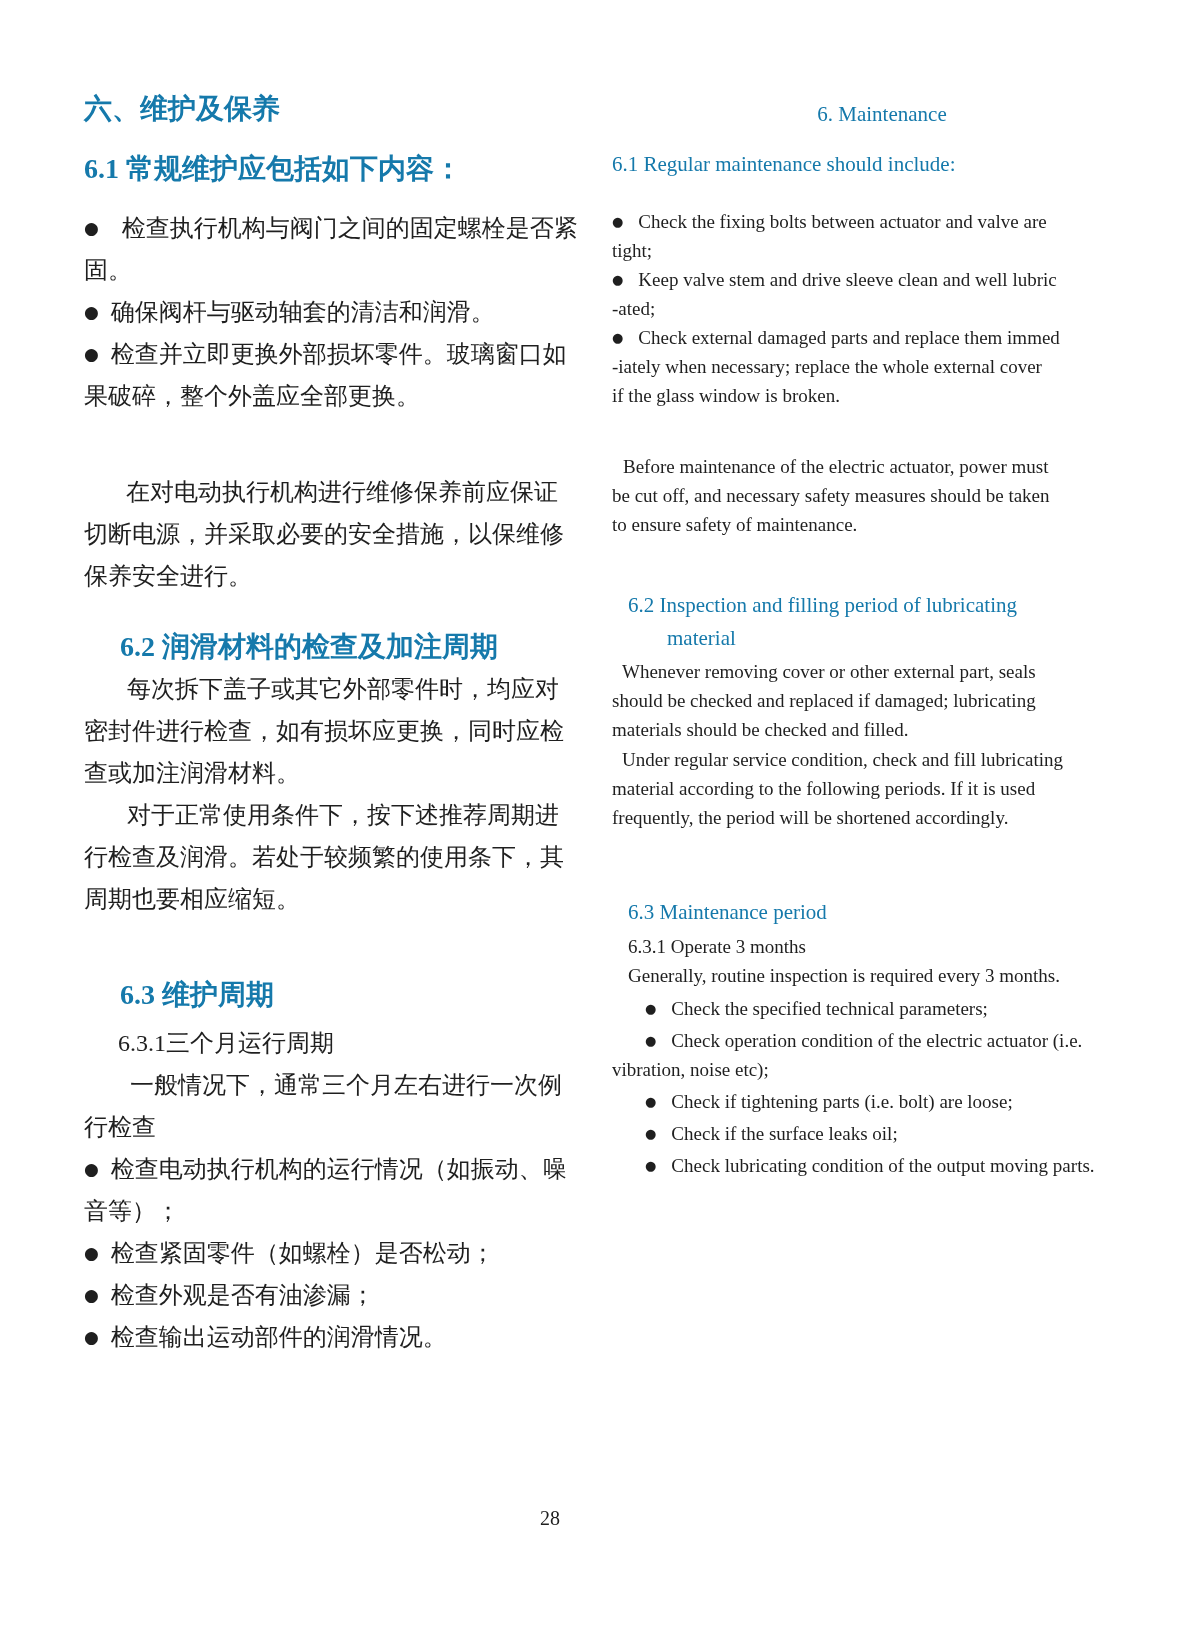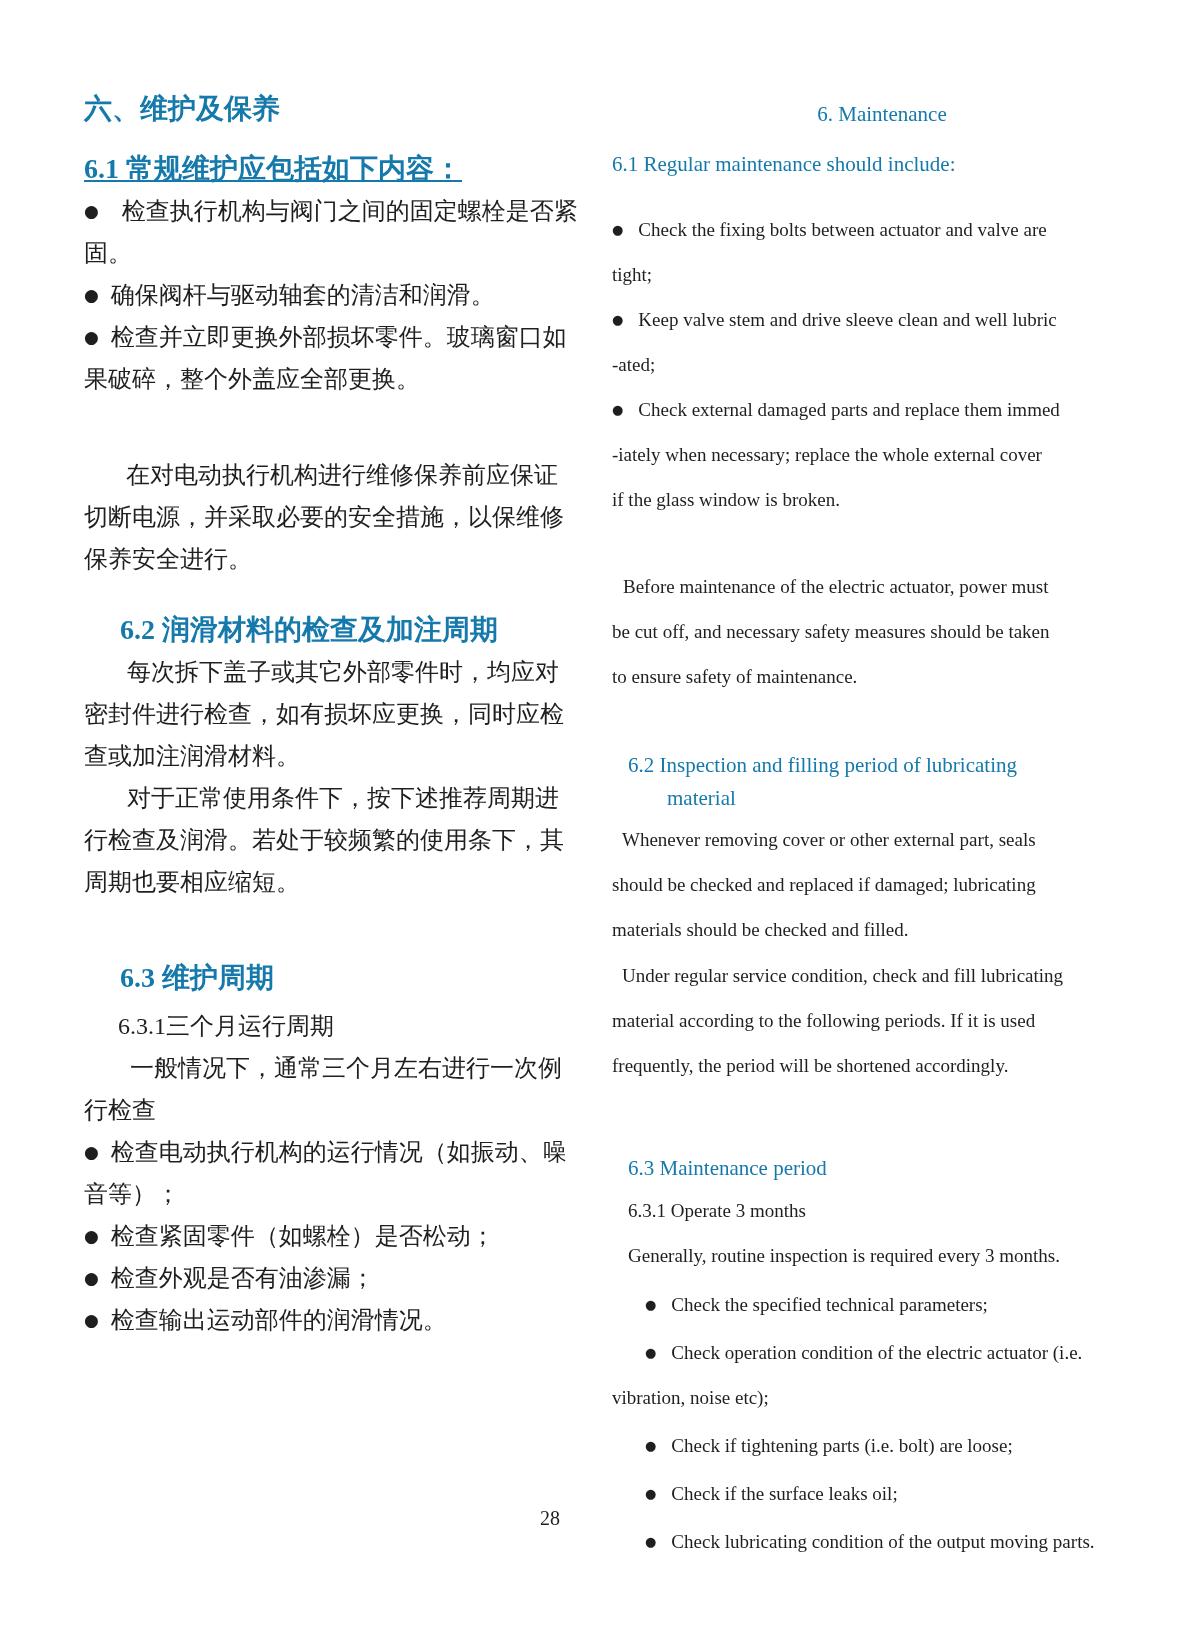--- a/index.html
+++ b/index.html
@@ -16,31 +16,31 @@
   }
   .col { position: absolute; top: 0; }
   .col-zh { left: 84px;  top: 88px; width: 500px; }
   .col-en { left: 612px; top: 98px; width: 540px; }
 
   
   .zh        { font-size: 24px; line-height: 42px; white-space: pre-line; margin: 0; }
   .h-zh      { font-size: 28px; line-height: 42px; font-weight: bold; margin: 0; white-space: pre-line; }
   .h-zh.sub  { padding-left: 36px; }
   .zh.h631   { padding-left: 34px; margin-top: 6px; }
-  .mt-h61zh  { margin-top: 18px; text-decoration: underline; }
-  .mt-list61zh { margin-top: 0; }
+  .mt-h61zh  { margin-top: 18px; }
+  .mt-list61zh { margin-top: 17px; }
   .zh.para-safety { margin-top: 54px; text-indent: 42px; }
   .mt-h62zh  { margin-top: 29px; }
   .zh.para62a { margin-top: 0; text-indent: 43px; }
   .zh.para62b { text-indent: 43px; }
   .mt-h63zh  { margin-top: 54px; }
   .zh.para63 { text-indent: 46px; }
 
   
-  .en        { font-size: 19px; line-height: 45px; white-space: pre-line; margin: 0; }
+  .en        { font-size: 19px; line-height: 29px; white-space: pre-line; margin: 0; }
   .h-en      { font-size: 21px; line-height: 33px; font-weight: normal; margin: 0; white-space: pre-line; }
   .mt-h61en  { margin-top: 17px; }
   .mt-list61en { margin-top: 26px; }
   .en.para-safety { margin-top: 42px; text-indent: 11px; }
   .h-en.h62  { margin-top: 50px; padding-left: 55px; text-indent: -39px; }
   .en.para62a { margin-top: 2px; text-indent: 10px; }
   .en.para62b { margin-top: 1px; text-indent: 10px; }
   .h-en.h63  { margin-top: 64px; padding-left: 16px; }
   .en.h631   { margin-top: 3px; padding-left: 16px; }
   .en.generally { text-indent: 16px; }

